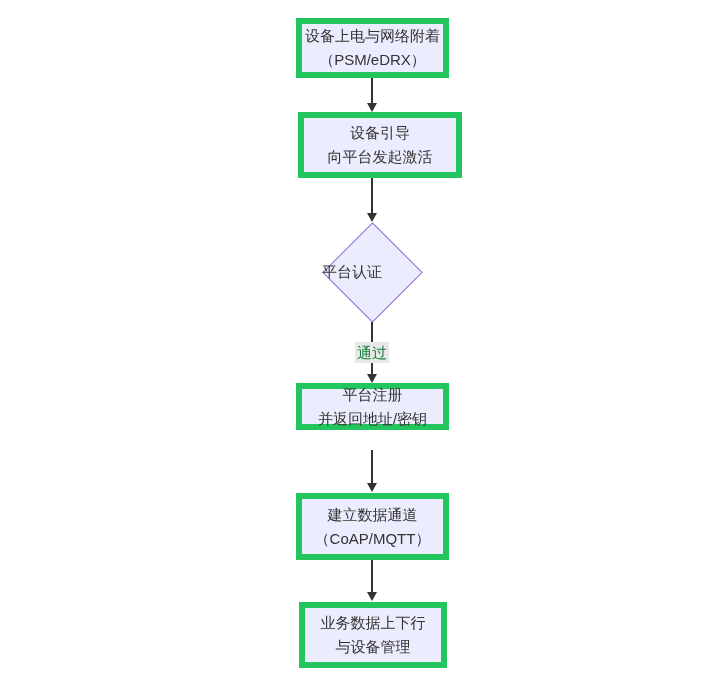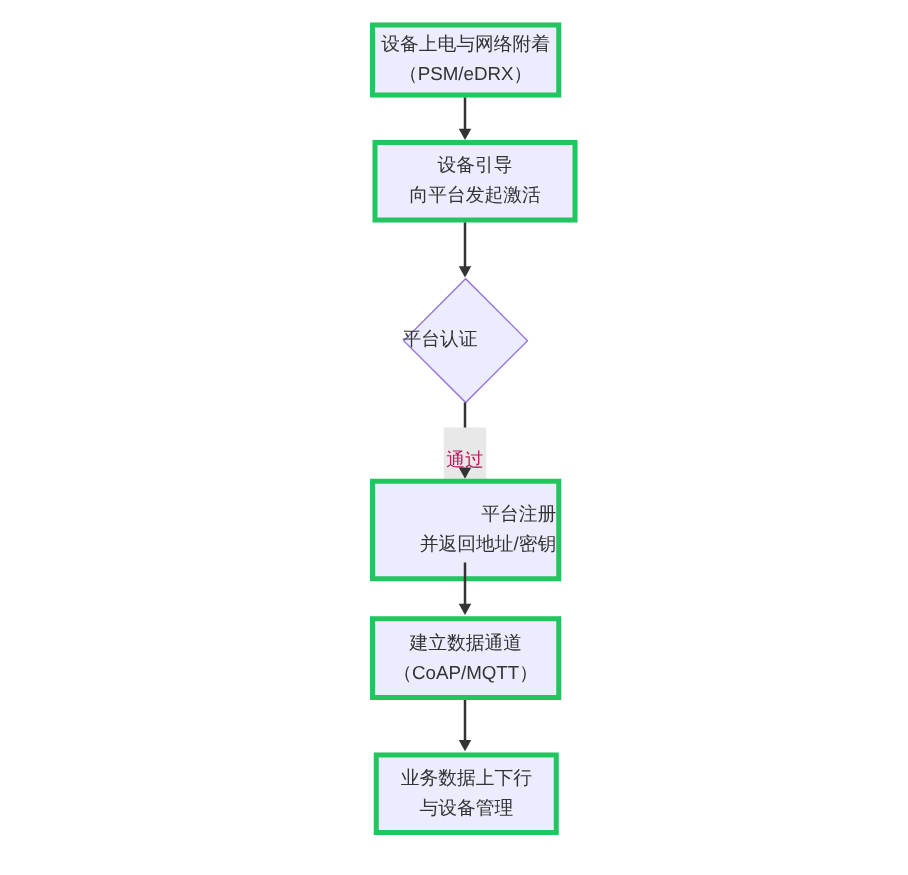--- a/index.html
+++ b/index.html
@@ -3,21 +3,21 @@
 <meta charset="utf-8">
 <style>
   html,body { margin:0; padding:0; background:#ffffff; }
   .canvas {
     position:relative; width:726px; height:700px; background:#ffffff;
     font-family:"Liberation Sans","DejaVu Sans",sans-serif;
     overflow:hidden;
   }
   .node {
     position:absolute; box-sizing:border-box;
-    background:#ECECFF; border:4px solid #22c55e; color:#333333;
+    background:#ECECFF; border:6px solid #22c55e; color:#333333;
     display:flex; flex-direction:column; align-items:center; justify-content:center;
     font-size:15px; line-height:24px; text-align:center; white-space:nowrap;
   }
   .diamond-shape {
     position:absolute; box-sizing:border-box;
     width:71px; height:71px; left:337px; top:237px;
     transform:rotate(45deg);
     background:#ECECFF; border:1px solid #9370DB;
   }
   .diamond-text {
@@ -25,22 +25,22 @@
     text-align:left; font-size:15px; line-height:24px; color:#333333;
   }
   .edge-line { position:absolute; width:1.5px; background:#333333; }
   .arrow-head {
     position:absolute; width:0; height:0; left:367px;
     border-left:5px solid transparent; border-right:5px solid transparent;
     border-top:9px solid #333333;
   }
   .edge-label {
     position:absolute; left:372px; transform:translateX(-50%);
-    background:#e8e8e8; color:#be185d; font-size:15px; line-height:21px;
-    padding:16px 2px; white-space:nowrap;
+    background:#e8e8e8; color:#15803d; font-size:15px; line-height:21px;
+    padding:0 2px; white-space:nowrap;
   }
 </style>
 </head>
 <body>
 
 <div class="canvas">
 
   <div class="node" style="left:296px; top:18px; width:153px; height:60px;">
     <span>设备上电与网络附着</span>
     <span>（PSM/eDRX）</span>
@@ -57,21 +57,21 @@
   <div class="edge-line" style="left:371px; top:178px; height:36px;"></div>
   <div class="arrow-head" style="top:213px;"></div>
 
   <div class="diamond-shape"></div>
   <div class="diamond-text">平台认证</div>
 
   <div class="edge-line" style="left:371px; top:322px; height:52px;"></div>
   <div class="edge-label" style="top:342px;">通过</div>
   <div class="arrow-head" style="top:374px;"></div>
 
-  <div class="node" style="left:296px; top:383px; width:153px; height:82px;align-items:flex-end;">
+  <div class="node" style="left:296px; top:383px; width:153px; height:47px;">
     <span>平台注册</span>
     <span>并返回地址/密钥</span>
   </div>
 
   <div class="edge-line" style="left:371px; top:450px; height:34px;"></div>
   <div class="arrow-head" style="top:483px;"></div>
 
   <div class="node" style="left:296px; top:493px; width:153px; height:67px;">
     <span>建立数据通道</span>
     <span>（CoAP/MQTT）</span>

